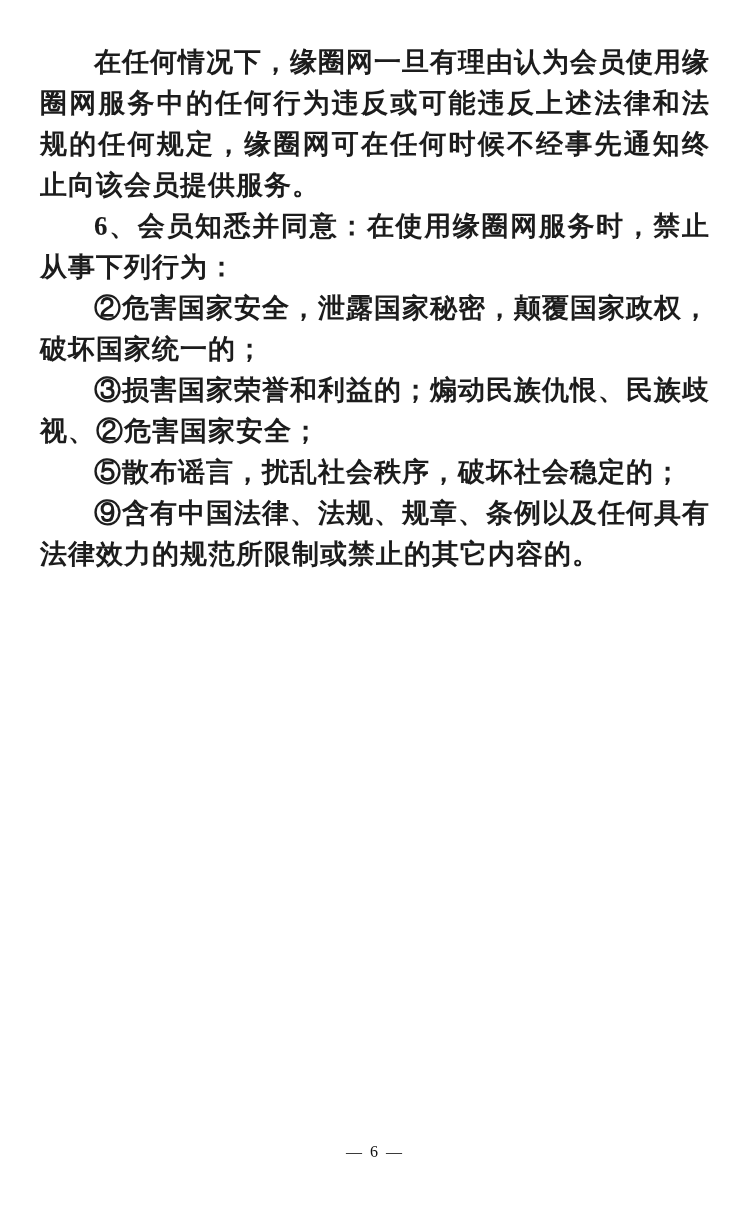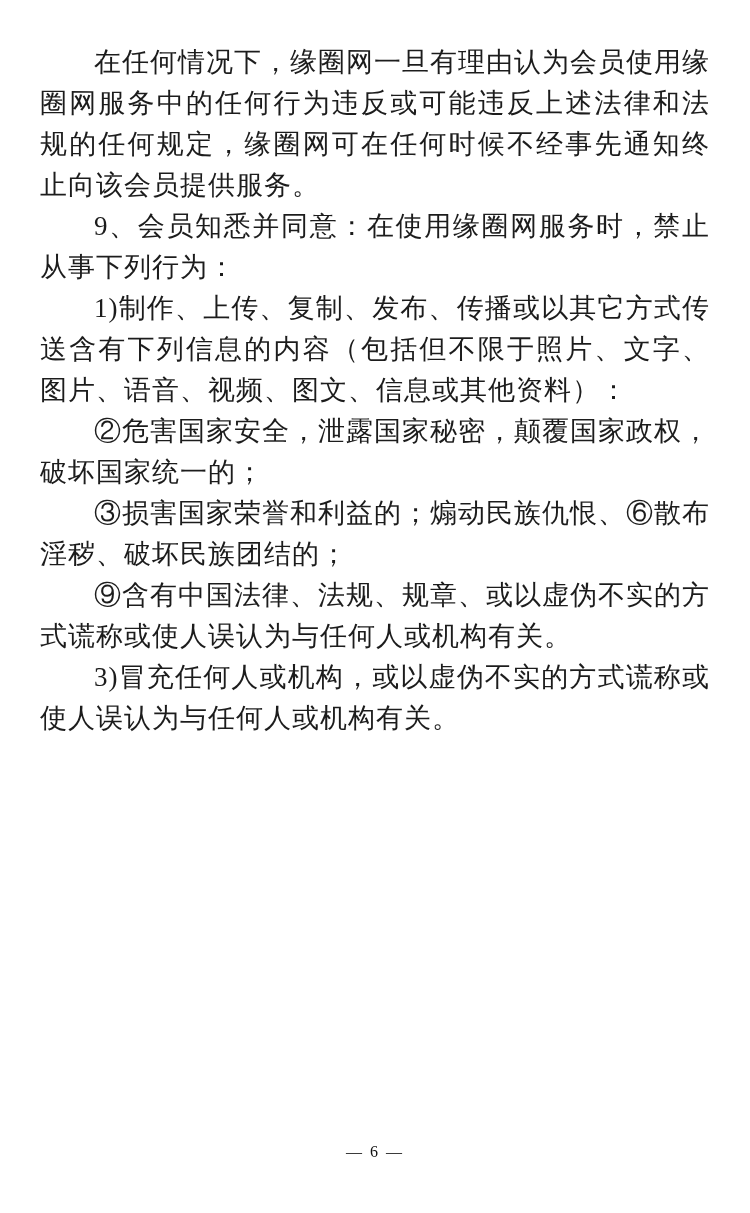--- a/index.html
+++ b/index.html
@@ -24,41 +24,40 @@
   }
   .content p {
     margin: 0;
     font-size: 27px;
     line-height: 41px;
     letter-spacing: 1px;
     text-indent: 2em;
     text-align: justify;
     text-justify: inter-ideograph;
     color: #1c1c1c;
-    font-weight: 400;
+    font-weight: 700;
   }
   .page-number {
     position: absolute;
     top: 1143px;
     left: 0;
     width: 100%;
     text-align: center;
     font-size: 16px;
     letter-spacing: 2px;
     color: #111111;
     font-family: "Liberation Serif", "DejaVu Serif", serif;
   }
 </style>
 </head>
 <body>
 
 <div class="page">
   <div class="content">
     <p>在任何情况下，缘圈网一旦有理由认为会员使用缘圈网服务中的任何行为违反或可能违反上述法律和法规的任何规定，缘圈网可在任何时候不经事先通知终止向该会员提供服务。</p>
-    <p>9、会员知悉并同意：在使用缘圈网服务时，禁止从事下列行为：</p>
-    <p>1)制作、上传、复制、发布、传播或以其它方式传送含有下列信息的内容（包括但不限于照片、文字、图片、语音、视频、图文、信息或其他资料）：</p>
+    <p>6、会员知悉并同意：在使用缘圈网服务时，禁止从事下列行为：</p>
     <p>②危害国家安全，泄露国家秘密，颠覆国家政权，破坏国家统一的；</p>
-    <p>③损害国家荣誉和利益的；煽动民族仇恨、⑥散布淫秽、破坏民族团结的；</p>
-    <p>⑨含有中国法律、法规、规章、或以虚伪不实的方式谎称或使人误认为与任何人或机构有关。</p>
-    <p>3)冒充任何人或机构，或以虚伪不实的方式谎称或使人误认为与任何人或机构有关。</p>
+    <p>③损害国家荣誉和利益的；煽动民族仇恨、民族歧视、②危害国家安全；</p>
+    <p>⑤散布谣言，扰乱社会秩序，破坏社会稳定的；</p>
+    <p>⑨含有中国法律、法规、规章、条例以及任何具有法律效力的规范所限制或禁止的其它内容的。</p>
   </div>
   <div class="page-number">— 6 —</div>
 </div>
 
 </body></html>

